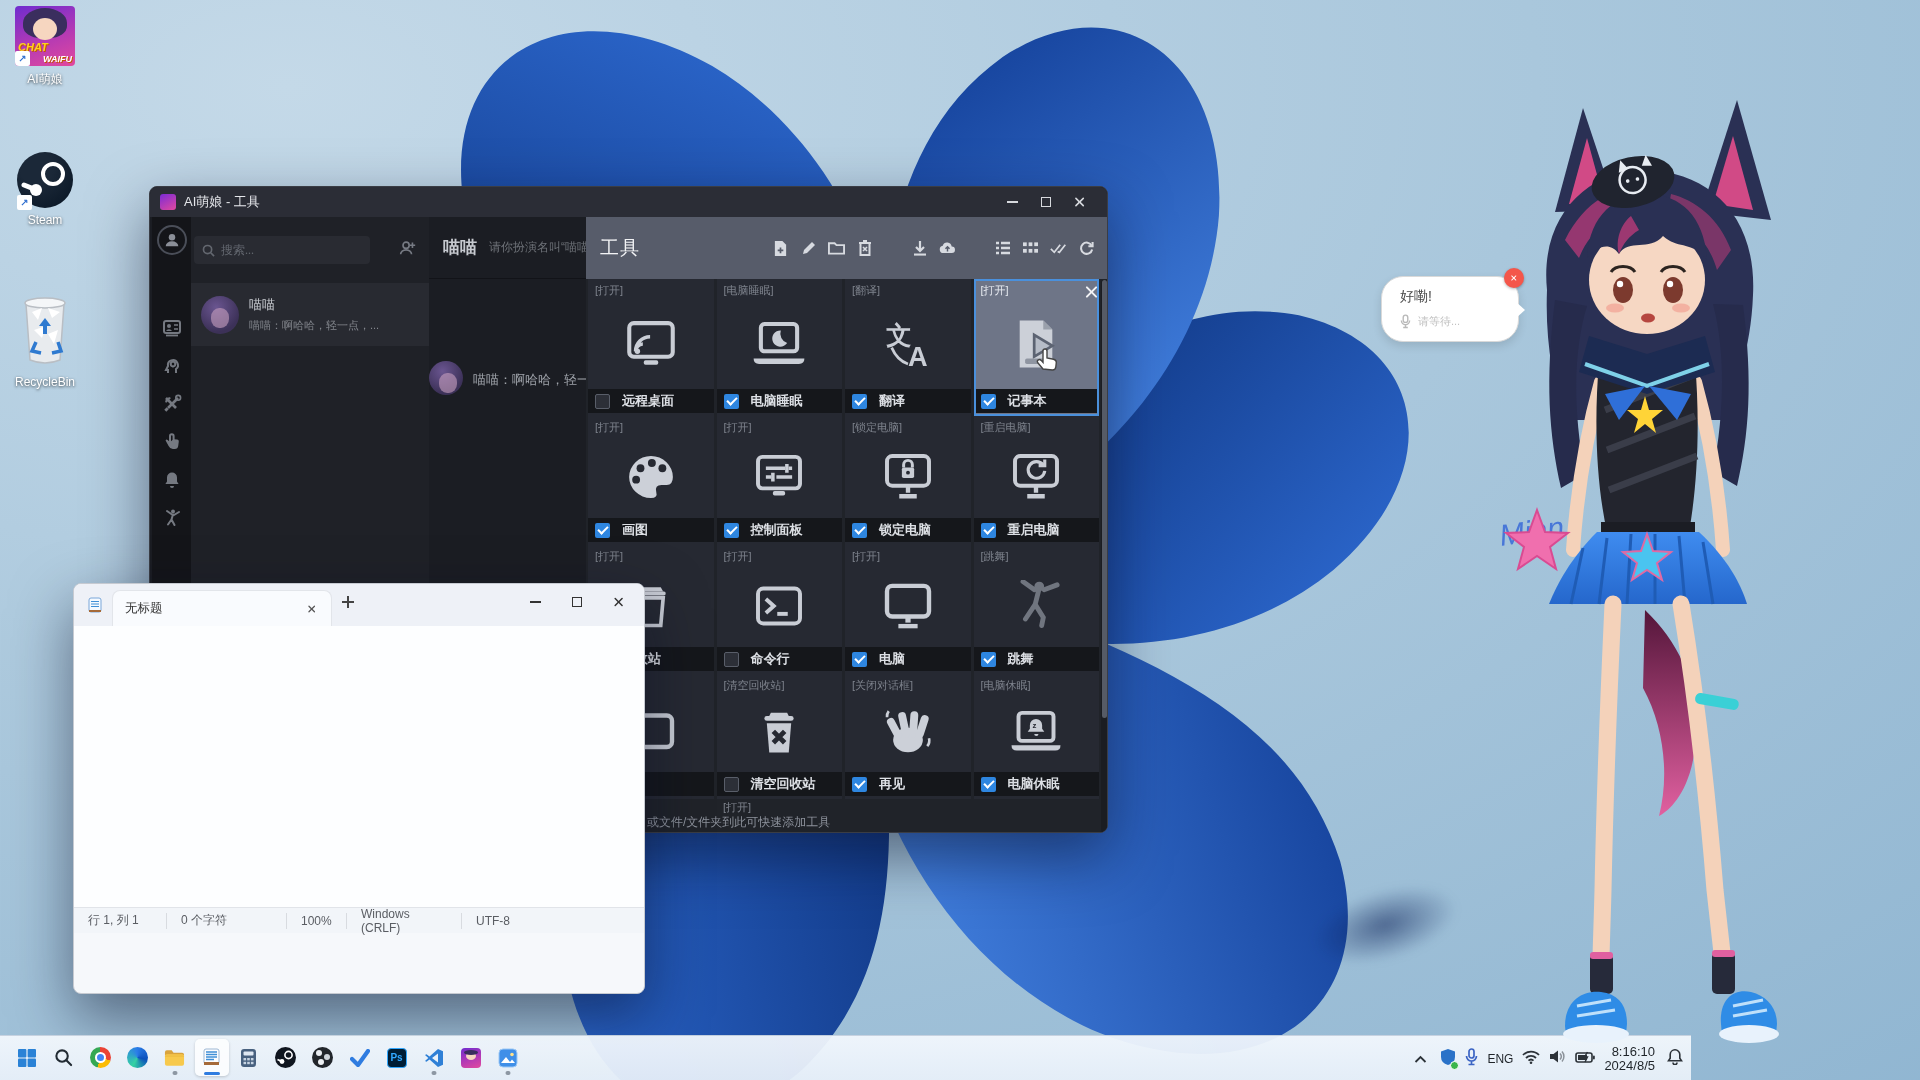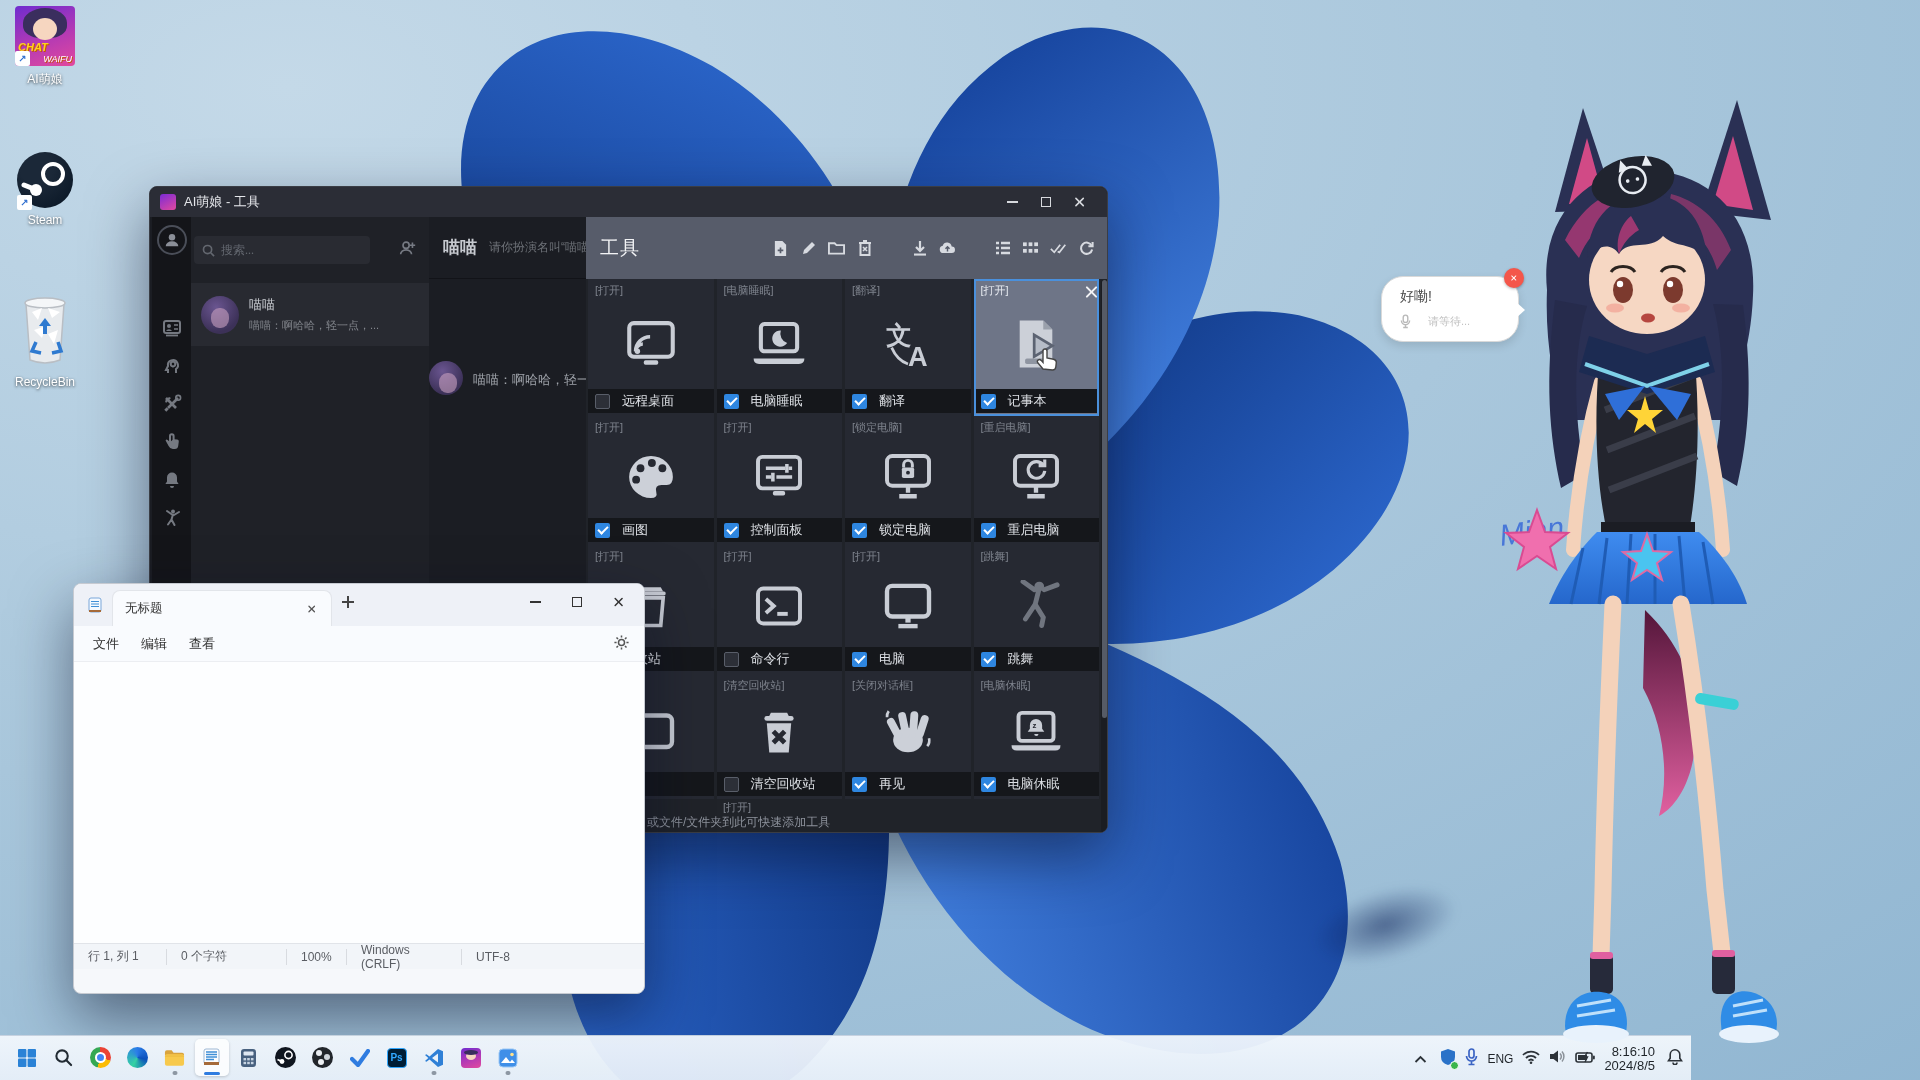--- a/index.html
+++ b/index.html
@@ -13,21 +13,21 @@
 
 .dicon{position:absolute;width:90px;text-align:center;z-index:4;cursor:default}
 .dicon .lbl{display:block;margin-top:5px;font-size:12px;color:#fff;text-shadow:0 1px 3px rgba(0,0,0,.75)}
 .badge-arrow{position:absolute;left:0;bottom:0;width:15px;height:15px;background:#fff;border-radius:2px;
  display:flex;align-items:center;justify-content:center;font-size:10px;color:#2f6fd0;font-weight:bold}
 .chat-art{position:relative;width:60px;height:60px;margin:0 auto;border-radius:4px;overflow:hidden;
  background:linear-gradient(160deg,#6f2ccf 0%,#b43ab4 55%,#e2499e 100%)}
 .chat-art .hair{position:absolute;left:8px;top:2px;width:44px;height:30px;border-radius:50% 50% 40% 40%;background:#3a2e5e}
 .chat-art .face{position:absolute;left:18px;top:12px;width:24px;height:22px;border-radius:50%;background:#f6d6c0}
 .chat-art .t1{position:absolute;left:3px;bottom:13px;font-size:11px;font-weight:bold;font-style:italic;color:#ffd21e;text-shadow:1px 1px 0 #c25a00}
-.chat-art .t2{position:absolute;right:3px;bottom:2px;font-size:9px;font-weight:normal;font-style:italic;color:#fff;text-shadow:1px 1px 0 #c25a00}
+.chat-art .t2{position:absolute;right:3px;bottom:2px;font-size:9px;font-weight:bold;font-style:italic;color:#fff;text-shadow:1px 1px 0 #c25a00}
 .steam-art{position:relative;width:56px;height:56px;margin:0 auto;border-radius:50%;
  background:radial-gradient(circle at 35% 30%,#1b2838 30%,#0e1b2a 75%,#0a1420)}
 
 .win{position:absolute;border-radius:8px;box-shadow:0 24px 60px rgba(5,12,35,.5)}
 
 #mainwin{left:149px;top:186px;width:959px;height:647px;background:#1b1d23;border:1px solid #3a3d45;overflow:hidden;z-index:10}
 #mw-title{height:30px;background:#2b2d36;display:flex;align-items:center;padding:0 10px;color:#e4e6ea;font-size:13px}
 #mw-title .appicon{width:16px;height:16px;border-radius:3px;margin-right:8px;background:linear-gradient(150deg,#7b2bd6,#e2499e)}
 .capbtn{width:34px;height:24px;display:flex;align-items:center;justify-content:center;color:#d7d9de}
 .glyph-min{width:11px;height:2px;background:currentColor}
@@ -61,21 +61,21 @@
 #tools-head{height:62px;background:#575c6a;display:flex;align-items:center;padding:0 14px}
 #tools-head .ttl{font-size:19px;color:#f2f3f5;letter-spacing:1px}
 #tools-head .icons{margin-left:auto;display:flex;align-items:center;gap:11px}
 #tools-head .gsp{width:16px}
 .hic{width:17px;height:17px;display:flex;align-items:center;justify-content:center}
 #tgrid{position:absolute;left:2px;top:62px;width:511px;display:grid;grid-template-columns:repeat(4,1fr);grid-template-rows:137px 129px 129px 125px;gap:0 3px}
 .tcell{position:relative;background:#262932;display:flex;flex-direction:column}
 .tcell .tag{font-size:11px;color:#7e838d;padding:4px 0 0 7px;height:20px}
 .tcell .ic{flex:1;display:flex;align-items:center;justify-content:center}
 .lblbar{height:24px;margin-bottom:3px;background:#15171b;display:flex;align-items:center}
-.lblbar .nm{font-size:13px;font-weight:normal;color:#dde0e5;margin-left:12px}
+.lblbar .nm{font-size:13px;font-weight:bold;color:#dde0e5;margin-left:12px}
 .cb{width:15px;height:15px;border-radius:2px;margin-left:7px;position:relative;flex:none}
 .cb.on{background:#2e86e0}
 .cb.on::after{content:"";position:absolute;left:3px;top:3.5px;width:8px;height:4px;border-left:2px solid #fff;border-bottom:2px solid #fff;transform:rotate(-45deg)}
 .cb.off{background:#2c2f37;border:1px solid #595e69}
 .tcell.sel{background:#6e7587;outline:2px solid #4a90dc;outline-offset:-2px}
 .tcell.sel .tag{color:#e8ebf1}
 #tools-close{position:absolute;right:10px;top:68px;color:#f2f3f5}
 #row5tag{position:absolute;left:137px;top:583px;font-size:11px;color:#7e838d}
 #tools-hint{position:absolute;left:61px;top:597px;font-size:12px;color:#8d929c}
 #tscroll{position:absolute;right:1px;top:63px;width:7px;height:552px;background:#1b1d22;border-radius:3px}
@@ -113,21 +113,21 @@
 .abar{position:absolute;bottom:1px;left:50%;transform:translateX(-50%);width:16px;height:3px;border-radius:2px;background:#2f7ce0}
 #tray{position:absolute;right:8px;top:0;height:45px;display:flex;align-items:center;gap:9px;color:#2c3238}
 #tray .eng{font-size:12px;color:#1f2429}
 #clock{text-align:right;font-size:13px;color:#1f2429;line-height:14px}
 
 #petchar{position:absolute;left:1495px;top:90px;width:330px;height:955px;z-index:60}
 #bubble{position:absolute;left:1381px;top:276px;width:138px;height:66px;background:#fff;border:1px solid #d9d9d9;
  border-radius:22px;z-index:70;box-shadow:0 4px 10px rgba(0,0,0,.12)}
 #bubble::after{content:"";position:absolute;right:-16px;top:24px;border:9px solid transparent;border-left:10px solid #fff}
 #bubble .t1{position:absolute;left:18px;top:11px;font-size:14px;color:#4a4a4a}
-#bubble .row2{position:absolute;left:18px;top:37px;display:flex;align-items:center;gap:17px}
+#bubble .row2{position:absolute;left:18px;top:37px;display:flex;align-items:center;gap:7px}
 #bubble .t2{font-size:11px;color:#c2c2c2}
 #bub-close{position:absolute;right:-6px;top:-9px;width:20px;height:20px;border-radius:50%;background:#f4564a;
  color:#fff;display:flex;align-items:center;justify-content:center;box-shadow:0 1px 3px rgba(0,0,0,.3)}
 #bub-close .xg{transform:scale(.45)}
 </style>
 </head>
 <body>
 
 <div id="wallpaper">
 <svg width="1920" height="1080" viewBox="0 0 1920 1080">
@@ -646,33 +646,20 @@
           <span class="glyph-min"></span>
         </span>
       <span class="capbtn">
           <span class="glyph-max"></span>
         </span>
       <span class="capbtn">
           <span class="xg" style="transform:scale(.75)"></span>
         </span>
     </span>
   </div>
-  <div id="np-menus">
-    <span class="menu">文件</span>
-    <span class="menu">编辑</span>
-    <span class="menu">查看</span>
-    <span id="np-gear">
-      <svg width="17" height="17" viewBox="0 0 18 18">
-          <circle cx="9" cy="9" r="3.2" fill="none" stroke="#555" stroke-width="1.6"></circle>
-          <g stroke="#555" stroke-width="1.6">
-            <path d="M9 1.5 v2.3 M9 14.2 v2.3 M1.5 9 h2.3 M14.2 9 h2.3 M3.7 3.7 l1.6 1.6 M12.7 12.7 l1.6 1.6 M14.3 3.7 l-1.6 1.6 M5.3 12.7 l-1.6 1.6"></path>
-          </g>
-        </svg>
-    </span>
-  </div>
   <div id="np-edit"></div>
   <div id="np-status">
     <span class="stseg w1">行 1, 列 1</span>
     <span class="stseg w2">0 个字符</span>
     <span class="stseg w3">100%</span>
     <span class="stseg w4">Windows (CRLF)</span>
     <span class="stseg last">UTF-8</span>
   </div>
 </div>
 

